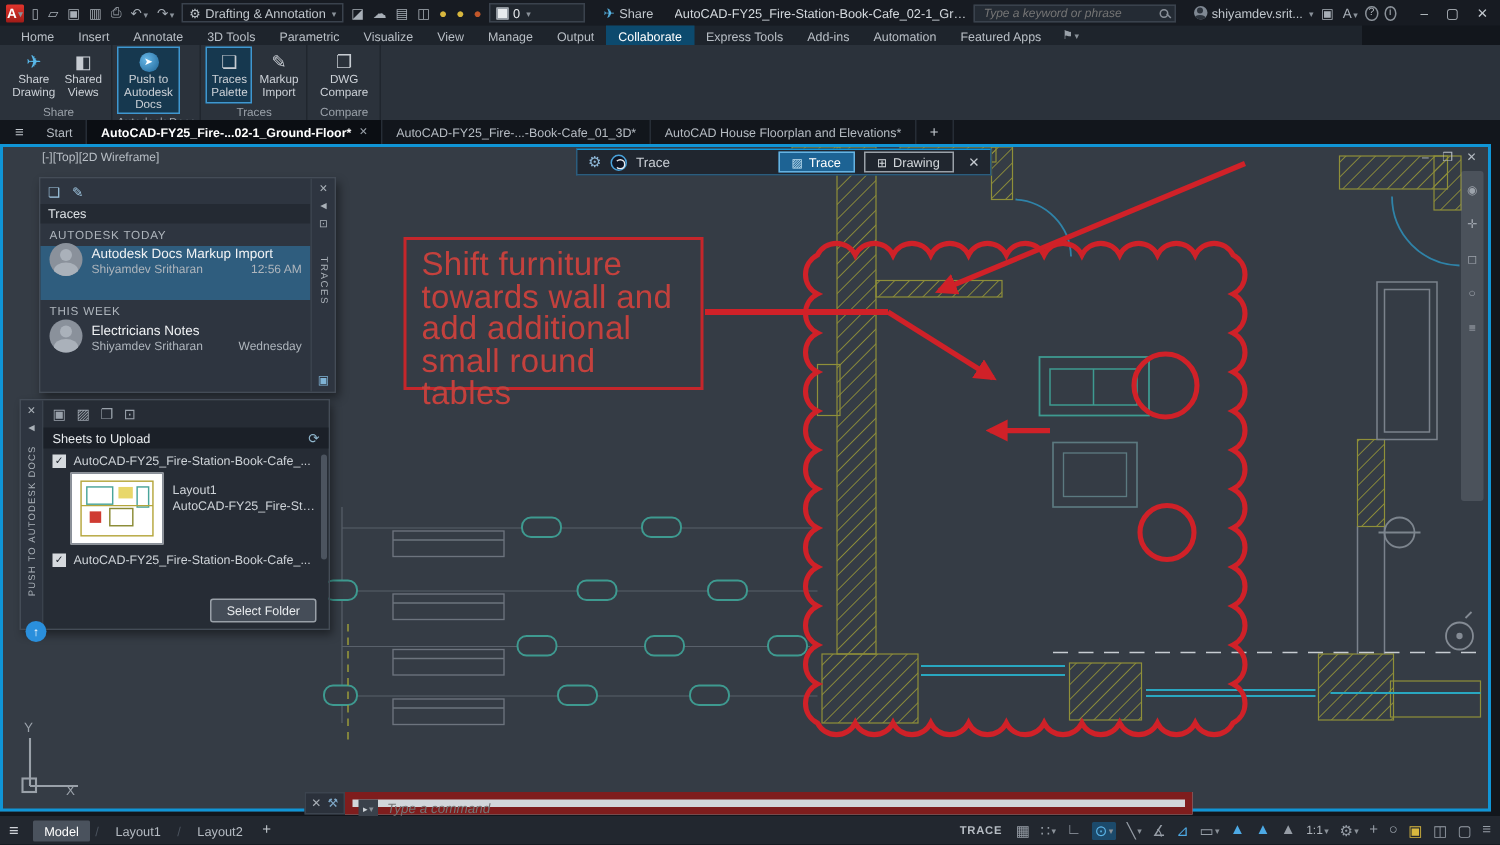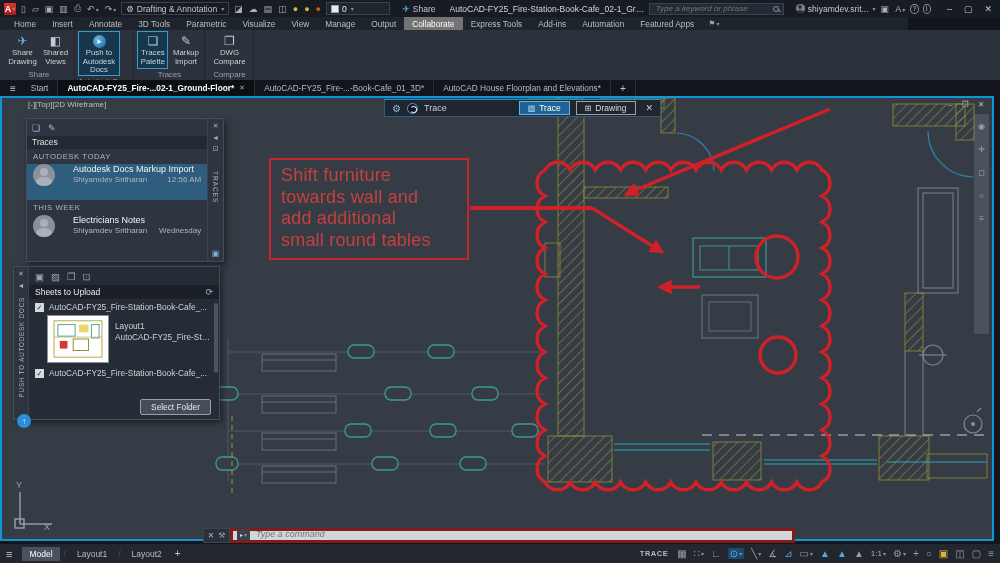--- a/index.html
+++ b/index.html
@@ -31,21 +31,21 @@
   .uava{width:9px;height:9px;border-radius:50%;background:#7f8893;position:relative;overflow:hidden}
   .uava::before{content:"";position:absolute;left:2.5px;top:1px;width:4px;height:4px;border-radius:50%;background:#2c333c}
   .uava::after{content:"";position:absolute;left:0.5px;top:5.5px;width:8px;height:5px;border-radius:50% 50% 0 0;background:#2c333c}
   .circ{width:10px;height:10px;border-radius:50%;border:1px solid #8a9199;color:#b6bcc3;font-size:7px;
         display:flex;align-items:center;justify-content:center}
   .winbtns{display:flex;gap:12px;margin-left:12px;margin-right:4px;color:#c2c8ce;font-size:9px}
   
   .rtabs{position:absolute;left:0;top:17px;width:908px;height:13px;background:#1e242c;
          display:flex;align-items:stretch;font-size:8.3px;padding-left:6px}
   .rtab{padding:1px 8px;color:#b9bfc6;display:flex;align-items:center}
-  .rtab.active{background:#737373;color:#fff}
+  .rtab.active{background:#0c4a6e;color:#fff}
   .flagic{display:flex;align-items:center;margin-left:6px;color:#9aa1a9;font-size:8px}
   
   .panels{position:absolute;left:0;top:30px;width:1000px;height:50px;background:#2b323b;
           display:flex;align-items:stretch;padding-left:4px}
   .panel{display:flex;flex-direction:column;border-right:1px solid #20262e;padding:1px 3px 0}
   .pbody{display:flex;flex:1;gap:2px;align-items:stretch}
   .pbtn{width:31px;display:flex;flex-direction:column;align-items:center;font-size:7.8px;line-height:1.12;
         color:#ccd1d7;text-align:center;padding-top:2px;border:1px solid transparent}
   .pbtn.w{width:42px}
   .pbtn .ic{height:15px;font-size:12px;display:flex;align-items:center;color:#c7ccd2}
@@ -82,21 +82,21 @@
   .navbar{position:absolute;left:974px;top:114px;width:15px;height:220px;background:rgba(154,162,172,.22);
           border-radius:2px;display:flex;flex-direction:column;align-items:center;gap:14px;padding-top:8px;z-index:5}
   .navbar span{color:rgba(224,230,236,.55);font-size:8px}
   
   .tpal{position:absolute;left:26px;top:118px;width:198px;height:144px;display:flex;z-index:7;
         border:1px solid #444c57;box-shadow:2px 3px 6px rgba(0,0,0,.45);font-size:8.5px}
   .tpal-main{width:182px;background:#2e3540;display:flex;flex-direction:column}
   .tpal-icons{height:17px;display:flex;align-items:center;gap:8px;padding:0 5px;color:#9fc6e0;font-size:9px}
   .tpal-title{height:13px;background:#242a33;color:#dfe3e7;padding:1px 5px 0}
   .tsec{height:15px;display:flex;align-items:center;padding:0 6px;color:#aeb5bc;font-size:7.8px;letter-spacing:.5px}
-  .titem{height:36px;display:flex;align-items:flex-start;gap:18px;padding:0 6px}
+  .titem{height:36px;display:flex;align-items:flex-end;gap:6px;padding:16px 6px}
   .titem.sel{background:#2f5d7e}
   .tava{width:22px;height:22px;border-radius:50%;background:#8a919b;position:relative;overflow:hidden;flex:none}
   .tava::before{content:"";position:absolute;left:7px;top:4px;width:8px;height:8px;border-radius:50%;background:#aab1ba}
   .tava::after{content:"";position:absolute;left:3px;top:13px;width:16px;height:10px;border-radius:50% 50% 0 0;background:#aab1ba}
   .tmeta{flex:1;display:flex;flex-direction:column;gap:1px;min-width:0}
   .tt{color:#f0f2f4;font-size:9px;white-space:nowrap}
   .trow2{display:flex;justify-content:space-between;color:#aeb5bc;font-size:8px}
   .tpal-strip{width:16px;background:#2e3540;border-left:1px solid #3a424d;display:flex;flex-direction:column;
               align-items:center;padding:3px 0;color:#aab1b8;font-size:7px;gap:4px}
   .vtextd{writing-mode:vertical-rl;font-size:6.5px;letter-spacing:1px;color:#aab1b8;margin-top:14px}
@@ -118,27 +118,27 @@
   .thumb{width:62px;height:48px;background:#fff;border:1px solid #8a9099;flex:none}
   .thlbl{display:flex;flex-direction:column;gap:1px;color:#ced3d8;font-size:8.3px;padding-top:6px;min-width:0}
   .thlbl span{white-space:nowrap;overflow:hidden;text-overflow:ellipsis;max-width:96px}
   .pfoot{position:absolute;right:8px;bottom:4px}
   .sfbtn{background:#454d58;border:1px solid #99a0a8;color:#e8ebee;font-size:8.3px;padding:2px 10px;border-radius:2px}
   .pscroll{position:absolute;right:1px;top:36px;width:4px;height:70px;background:#4c545f;border-radius:2px}
   .badge{position:absolute;left:17px;top:414px;width:14px;height:14px;border-radius:50%;background:#2a8fdc;
          color:#fff;font-size:8px;display:flex;align-items:center;justify-content:center;z-index:8}
   
   .note{position:absolute;left:269px;top:158px;width:200px;height:102px;border:2.5px solid #c5262b;
-        padding:5px 10px;z-index:6;color:#c4413d;font-size:18px;line-height:21.5px;letter-spacing:.2px}
+        padding:5px 10px;z-index:6;color:#c4413d;font-size:22px;line-height:21.5px;letter-spacing:.2px}
   
   .cmd{position:absolute;left:203px;top:528px;width:592px;height:15px;display:flex;z-index:9}
   .cmdgrip{width:27px;background:#2b313b;border:1px solid #3c444f;display:flex;align-items:center;
            justify-content:center;gap:4px;font-size:8px}
   .cmdgrip .x{color:#aab1b8}.cmdgrip .w{color:#7fa8c8}
-  .cmdmain{flex:1;background:#d2d6da;border:3px solid #7f1d1d;display:flex;align-items:flex-end;gap:4px;padding:0 4px}
+  .cmdmain{flex:1;background:#d2d6da;border:5px solid #7f1d1d;display:flex;align-items:flex-start;gap:4px;padding:0 4px}
   .cmdico{width:13px;height:11px;background:#3a414b;color:#cfd4d9;font-size:6px;display:flex;align-items:center;justify-content:center}
   .cmdmain input{flex:1;border:none;outline:none;background:transparent;font-style:italic;font-size:9px;
                  color:#4a505a;font-family:"Liberation Sans",sans-serif}
   
   .status{position:absolute;left:0;top:544px;width:1000px;height:19px;background:#22272f;
           display:flex;align-items:center;font-size:8.5px;padding:0 6px;gap:4px}
   .sham{color:#cfd3d8;font-size:11px;margin-right:6px}
   .ltab{color:#b6bcc3;padding:2px 7px}
   .ltab.active{background:#4a525d;color:#fff;font-weight:normal;border-radius:1px}
   .lsep{color:#4a525d}

